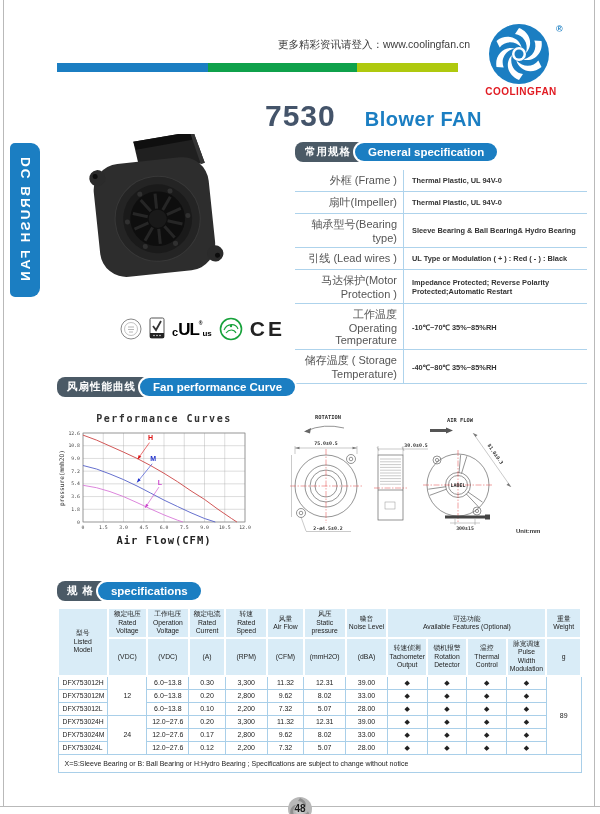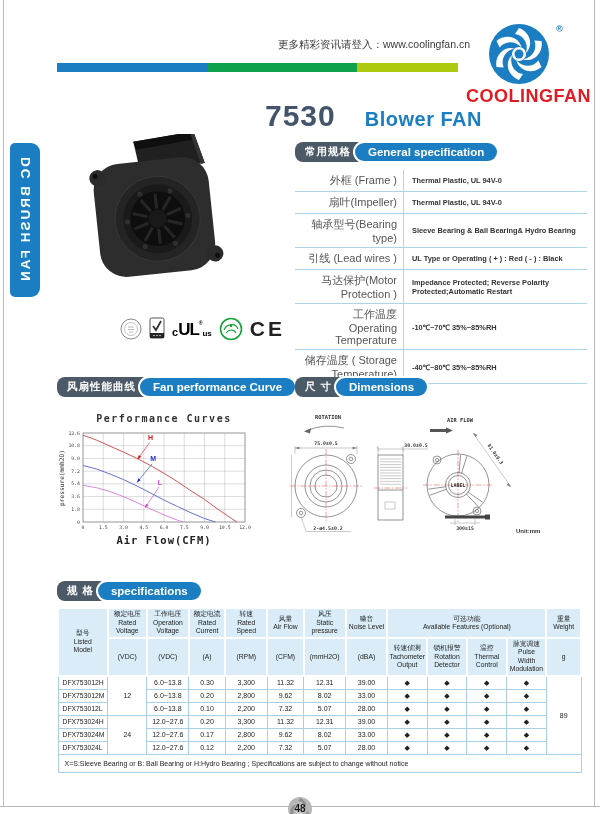--- a/index.html
+++ b/index.html
@@ -8,21 +8,21 @@
   .pb{position:absolute;background:#b9b9b9;}
   
   .tagline{position:absolute;right:130px;top:38px;font-size:10.5px;color:#3a3a3a;font-weight:500;}
   .stripe{position:absolute;left:57px;top:63px;height:9px;display:flex;}
   .stripe div{height:9px;}
   .s1{width:151px;background:var(--stripe-blue);}
   .s2{width:149px;background:var(--stripe-green);}
   .s3{width:101px;background:var(--stripe-lime);}
   .logo{position:absolute;left:472px;top:18px;}
   .brand{position:absolute;left:466px;top:86px;width:110px;text-align:center;
-         font-size:18px;font-weight:bold;color:var(--brand-red);letter-spacing:.5px;}
+         font-size:10px;font-weight:bold;color:var(--brand-red);letter-spacing:.5px;}
   .title{position:absolute;left:265px;top:99px;display:flex;align-items:baseline;gap:16px;}
   .t-model{font-size:30px;font-weight:bold;color:#44546a;letter-spacing:1px;}
   .t-type{font-size:20px;font-weight:bold;color:var(--accent-blue);letter-spacing:.5px;margin-left:13px;}
   
   .sidebar{position:absolute;left:10px;top:143px;width:30px;height:154px;background:var(--accent-blue);
            border-radius:5px 9px 9px 5px;display:flex;align-items:center;justify-content:center;}
   .sidebar-label{writing-mode:vertical-rl;transform:scaleX(-1);color:#fff;font-weight:bold;
            font-size:13.5px;letter-spacing:2px;white-space:nowrap;}
   
   .badges{position:absolute;display:flex;align-items:center;}
@@ -204,21 +204,21 @@
       <div class="gs-row">
         <div class="gs-label">扇叶(Impeller)</div>
         <div class="gs-value">Thermal Plastic, UL 94V-0</div>
       </div>
       <div class="gs-row">
         <div class="gs-label">轴承型号(Bearing type)</div>
         <div class="gs-value">Sleeve Bearing &amp;  Ball Bearing&amp; Hydro Bearing</div>
       </div>
       <div class="gs-row">
         <div class="gs-label">引线 (Lead wires )</div>
-        <div class="gs-value">UL Type or Operating ( + ) : Red ( - ) : Black</div>
+        <div class="gs-value">UL Type or Modulation ( + ) : Red ( - ) : Black</div>
       </div>
       <div class="gs-row">
         <div class="gs-label">马达保护(Motor Protection )</div>
         <div class="gs-value">Impedance Protected; Reverse Polarity Protected;Automatic Restart</div>
       </div>
       <div class="gs-row">
         <div class="gs-label">工作温度
 Operating Temperature</div>
         <div class="gs-value">-10℃~70℃  35%~85%RH</div>
       </div>
@@ -280,24 +280,20 @@
         <line x1="95.2" y1="61.75396825396825" x2="80" y2="80.44444444444446" stroke="#2233cc" stroke-width="0.6"></line>
         <polygon points="80,80.44444444444446 81.28244163643778,76.33161774628043 83.7650968389129,78.35063313642071" fill="#2233cc"></polygon>
         <text x="102.95" y="82.56349206349206" text-anchor="middle" fill="#cc44cc" style="font:bold 7px &quot;Liberation Sans&quot;,sans-serif">L</text>
         <line x1="101.95" y1="85.06349206349206" x2="88.1" y2="105.87301587301587" stroke="#cc44cc" stroke-width="0.6"></line>
         <polygon points="88.1,105.87301587301587 88.98429038459071,101.65661568853143 91.64821040572735,103.42961600465866" fill="#cc44cc"></polygon>
       </g>
     <text class="c-xlabel" x="107" y="142">Air Flow(CFM)</text>
     <text class="c-ylabel" transform="translate(7 76) rotate(-90)">pressure(mmh2O)</text>
   </svg>
 
-  <div class="badges" style="left:295px;top:377px;">
-    <span class="badge-dark">尺 寸</span>
-    <span class="badge-blue">Dimensions</span>
-  </div>
   <svg class="dims" width="308" height="170" viewBox="0 0 308 170">
 
     <text class="dtxt" style="font-size:5.4px" x="38" y="17">ROTATION</text>
     <path class="dln" d="M16 29 Q 34 21 54 26"></path>
     <polygon points="14,29.5 21,26 20,31.5" fill="#666"></polygon>
 
     <g>
       <line class="dthin" x1="5" y1="52" x2="5" y2="44"></line>
         <line class="dthin" x1="67" y1="52" x2="67" y2="44"></line>
       <line class="dthin" x1="5" y1="46" x2="67" y2="46"></line>

